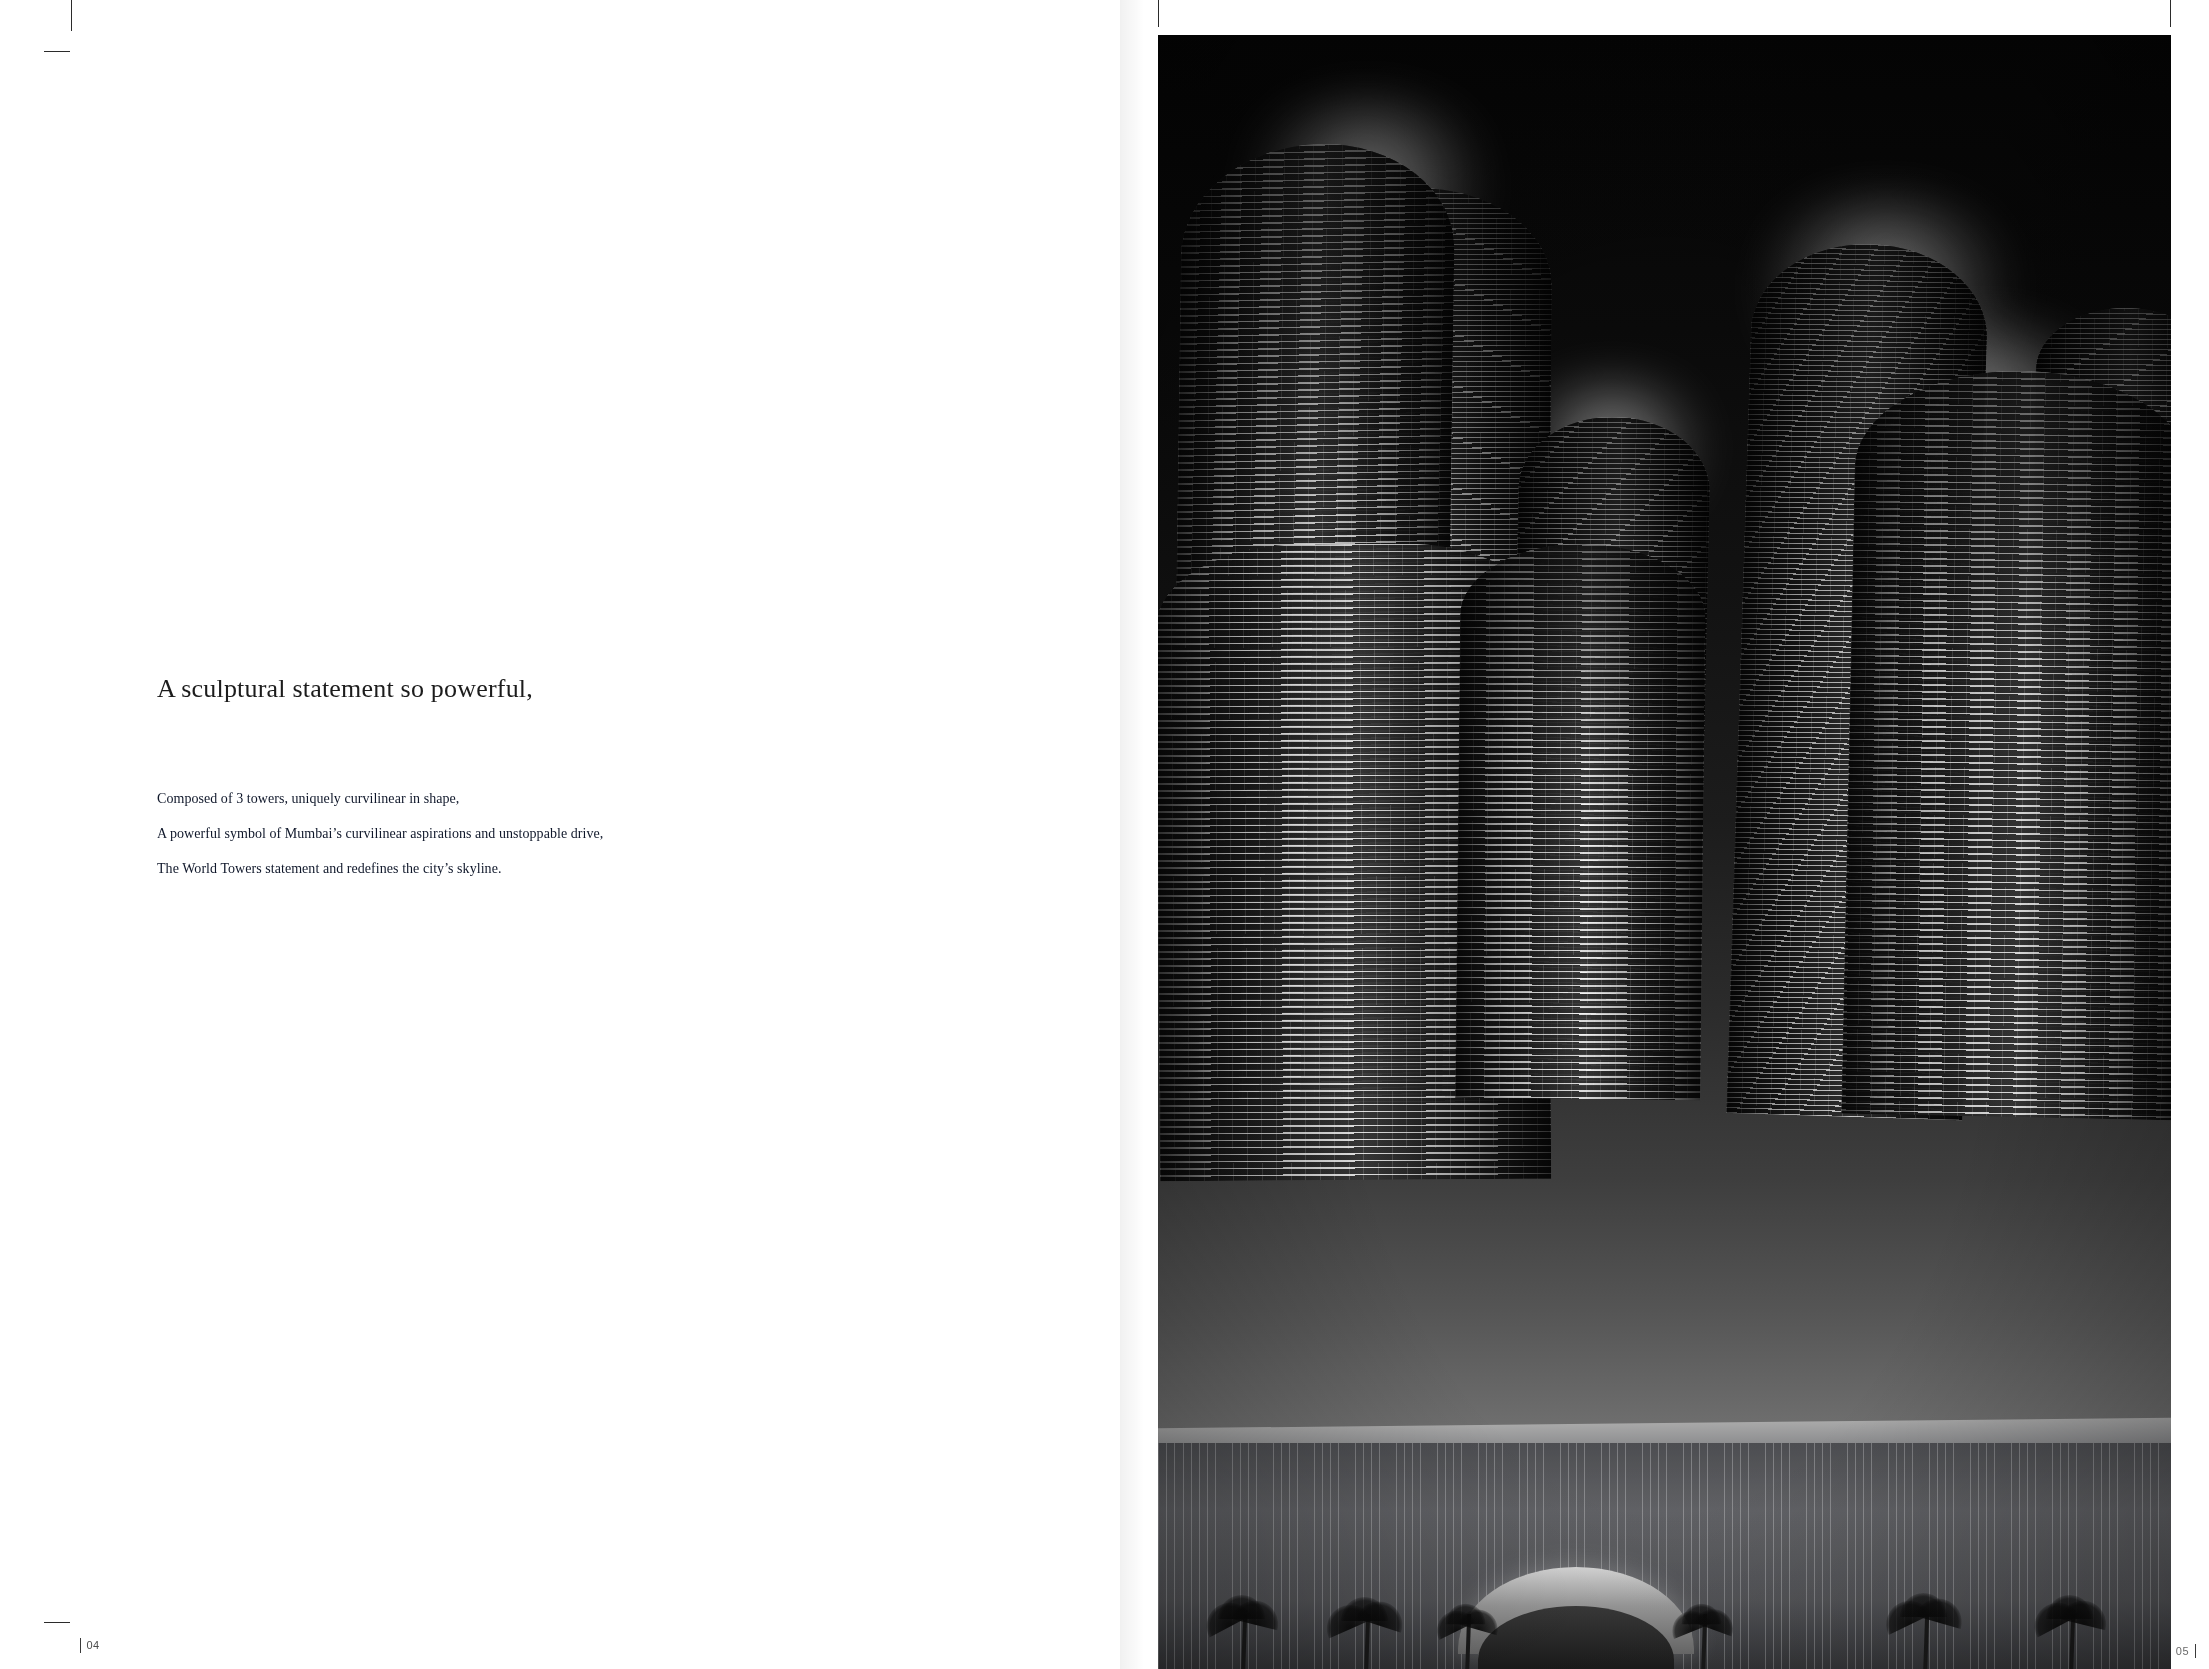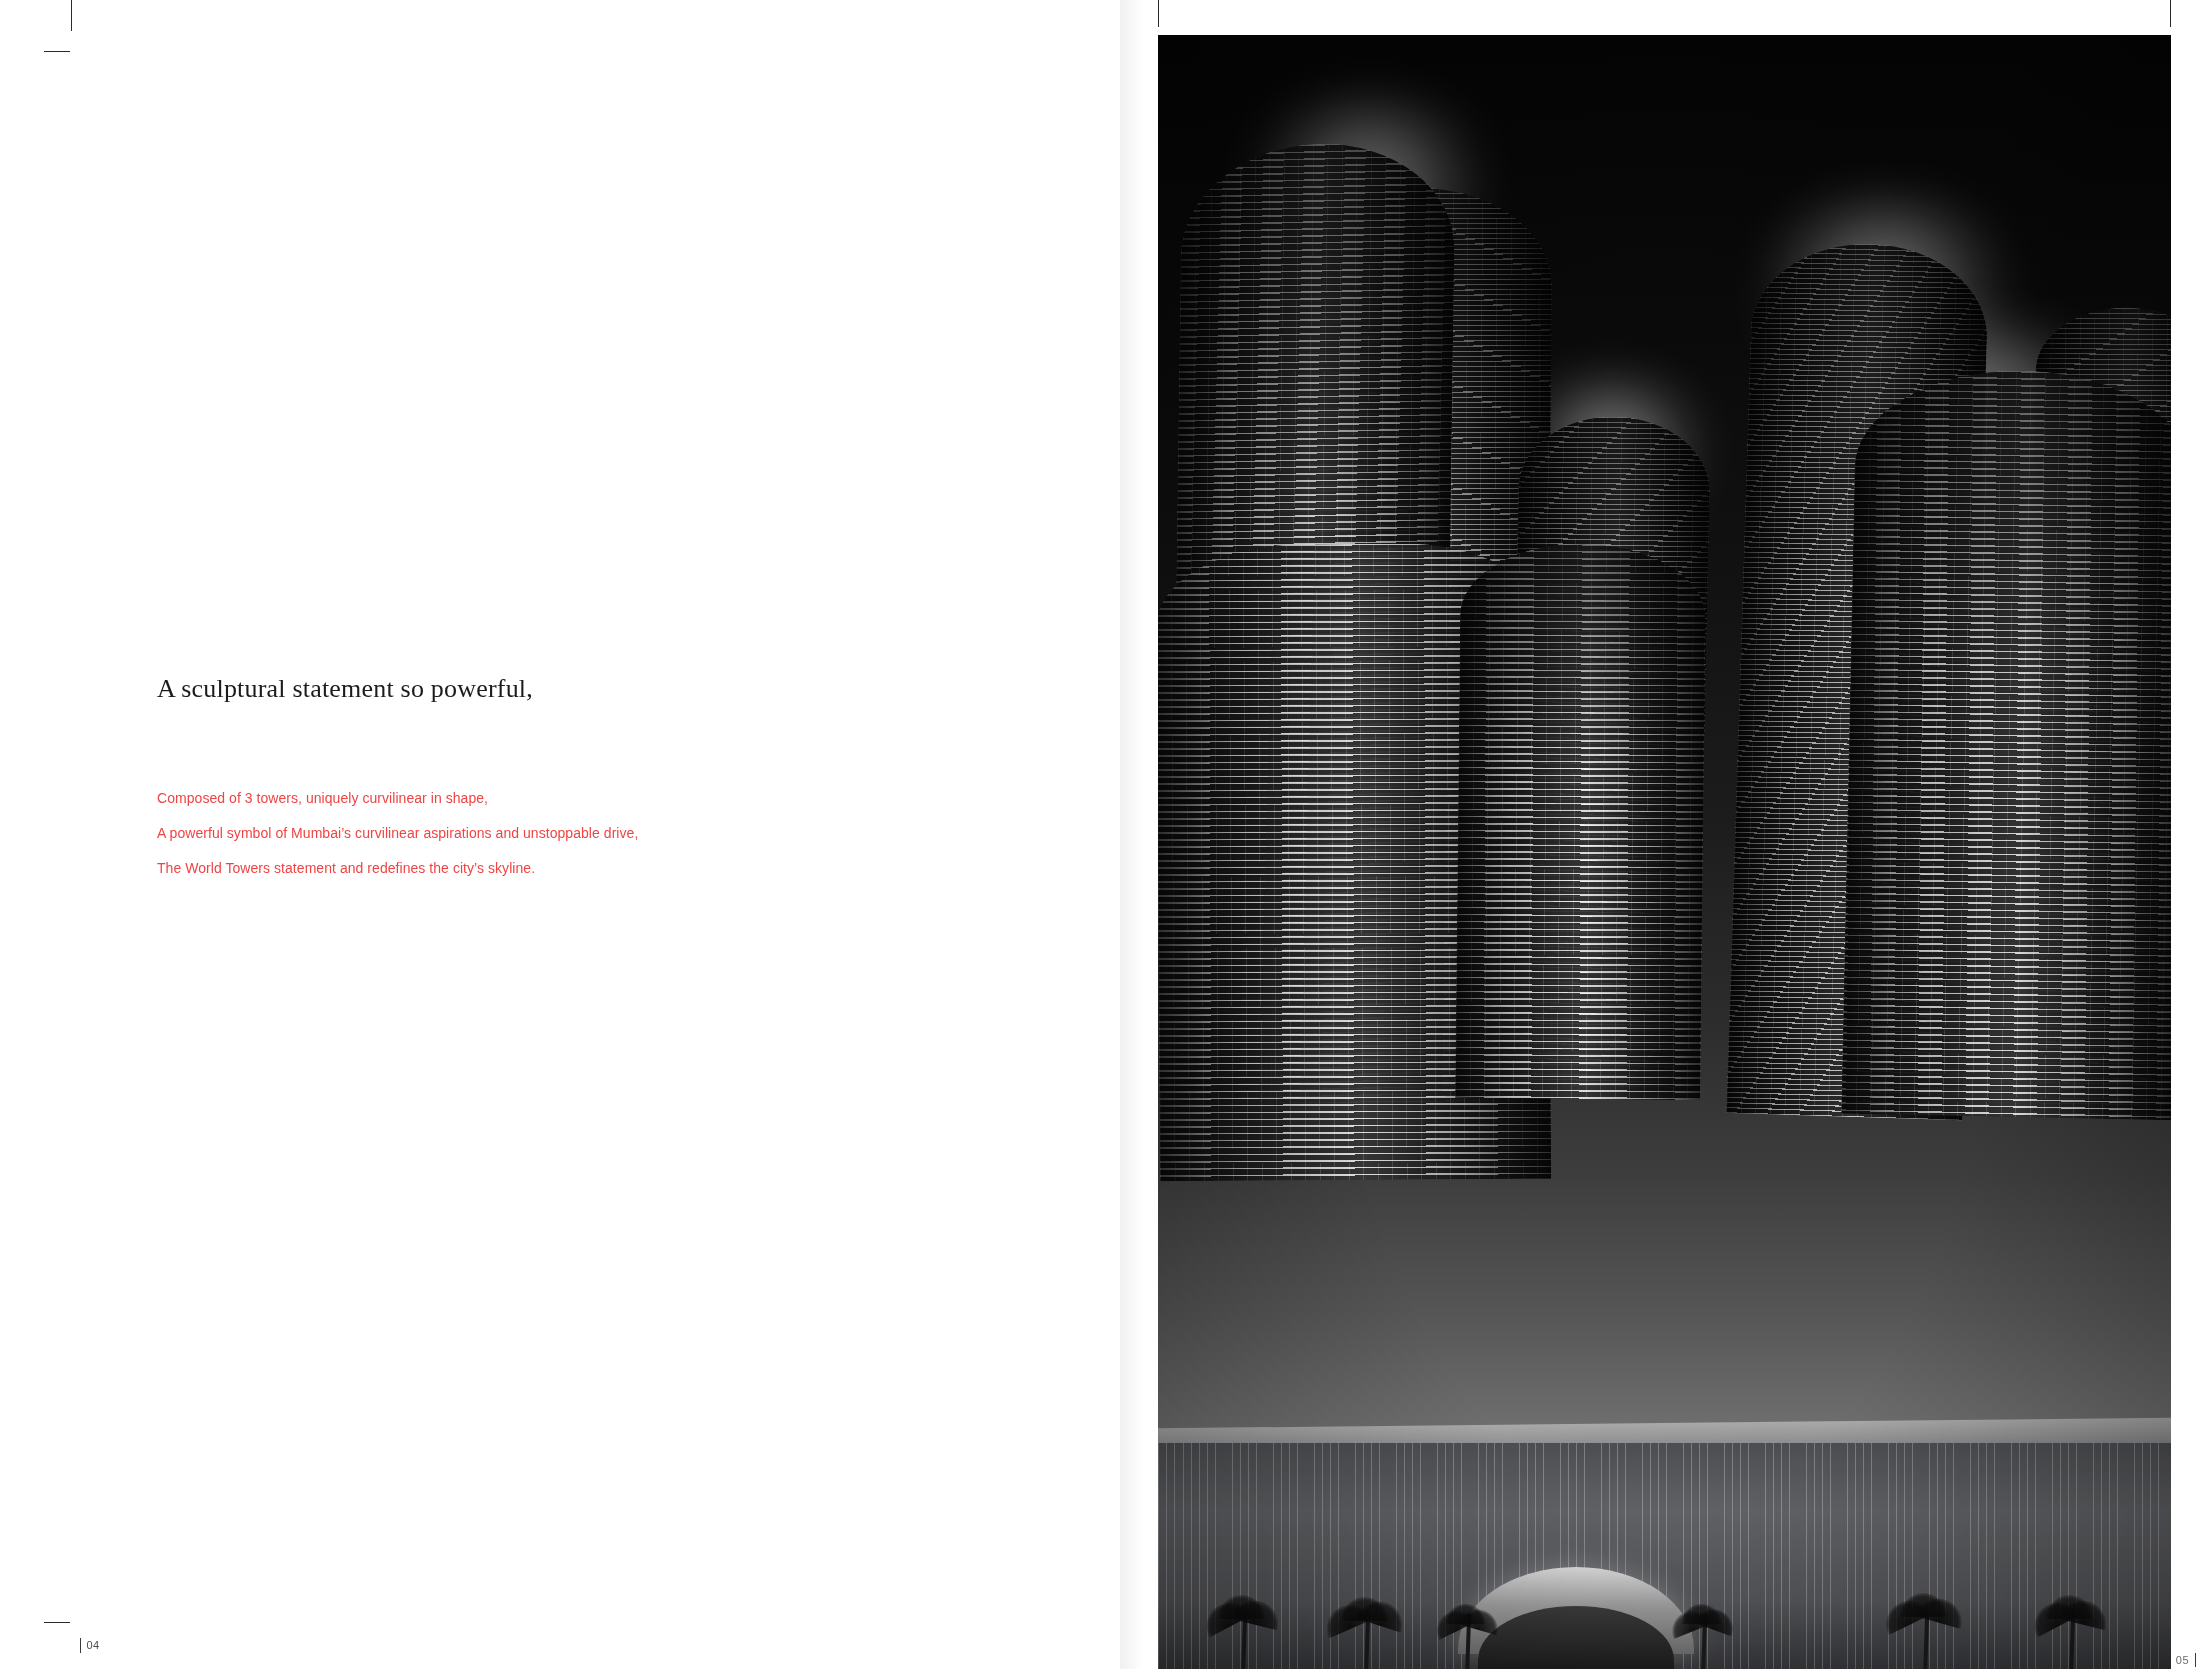--- a/index.html
+++ b/index.html
@@ -51,24 +51,24 @@
     font-size: 26px;
     line-height: 42px;
     color: #1c1c1c;
     letter-spacing: 0.2px;
     white-space: nowrap;
   }
   .headline .line { display: block; }
 
   .body-copy {
     margin-top: 71px;
-    font-family: Liberation Sans, sans-serif;
+    font-family: Liberation Serif, serif;
     font-size: 14px;
     line-height: 35px;
-    color: #ef4444;
+    color: #0f172a;
     letter-spacing: 0.05px;
   }
   .body-copy .line { display: block; white-space: nowrap; }
 
   
   .left-folio-wrap {
     position: absolute;
     left: 80px;
     bottom: 16.4px;
     display: flex;
@@ -108,21 +108,21 @@
 
   
   .r-cm-tl-v { left: 38px; top: 0px; width: 0.9px; height: 27px; }
   .r-cm-tr-v { left: 1050px; top: 0px; width: 0.9px; height: 27px; }
   .r-cm-bl-v { left: 38px; top: 1642px; width: 0.9px; height: 27px; }
   .r-cm-br-v { left: 1050px; top: 1642px; width: 0.9px; height: 27px; }
 
   .right-folio-wrap {
     position: absolute;
     right: 12.7px;
-    bottom: 2px;
+    bottom: 11px;
     display: flex;
     align-items: center;
     gap: 6.4px;
   }
   .right-folio-wrap .num {
     font-size: 11px;
     color: #6a6a6a;
     letter-spacing: 0.5px;
   }
   .right-folio-wrap .tick {

